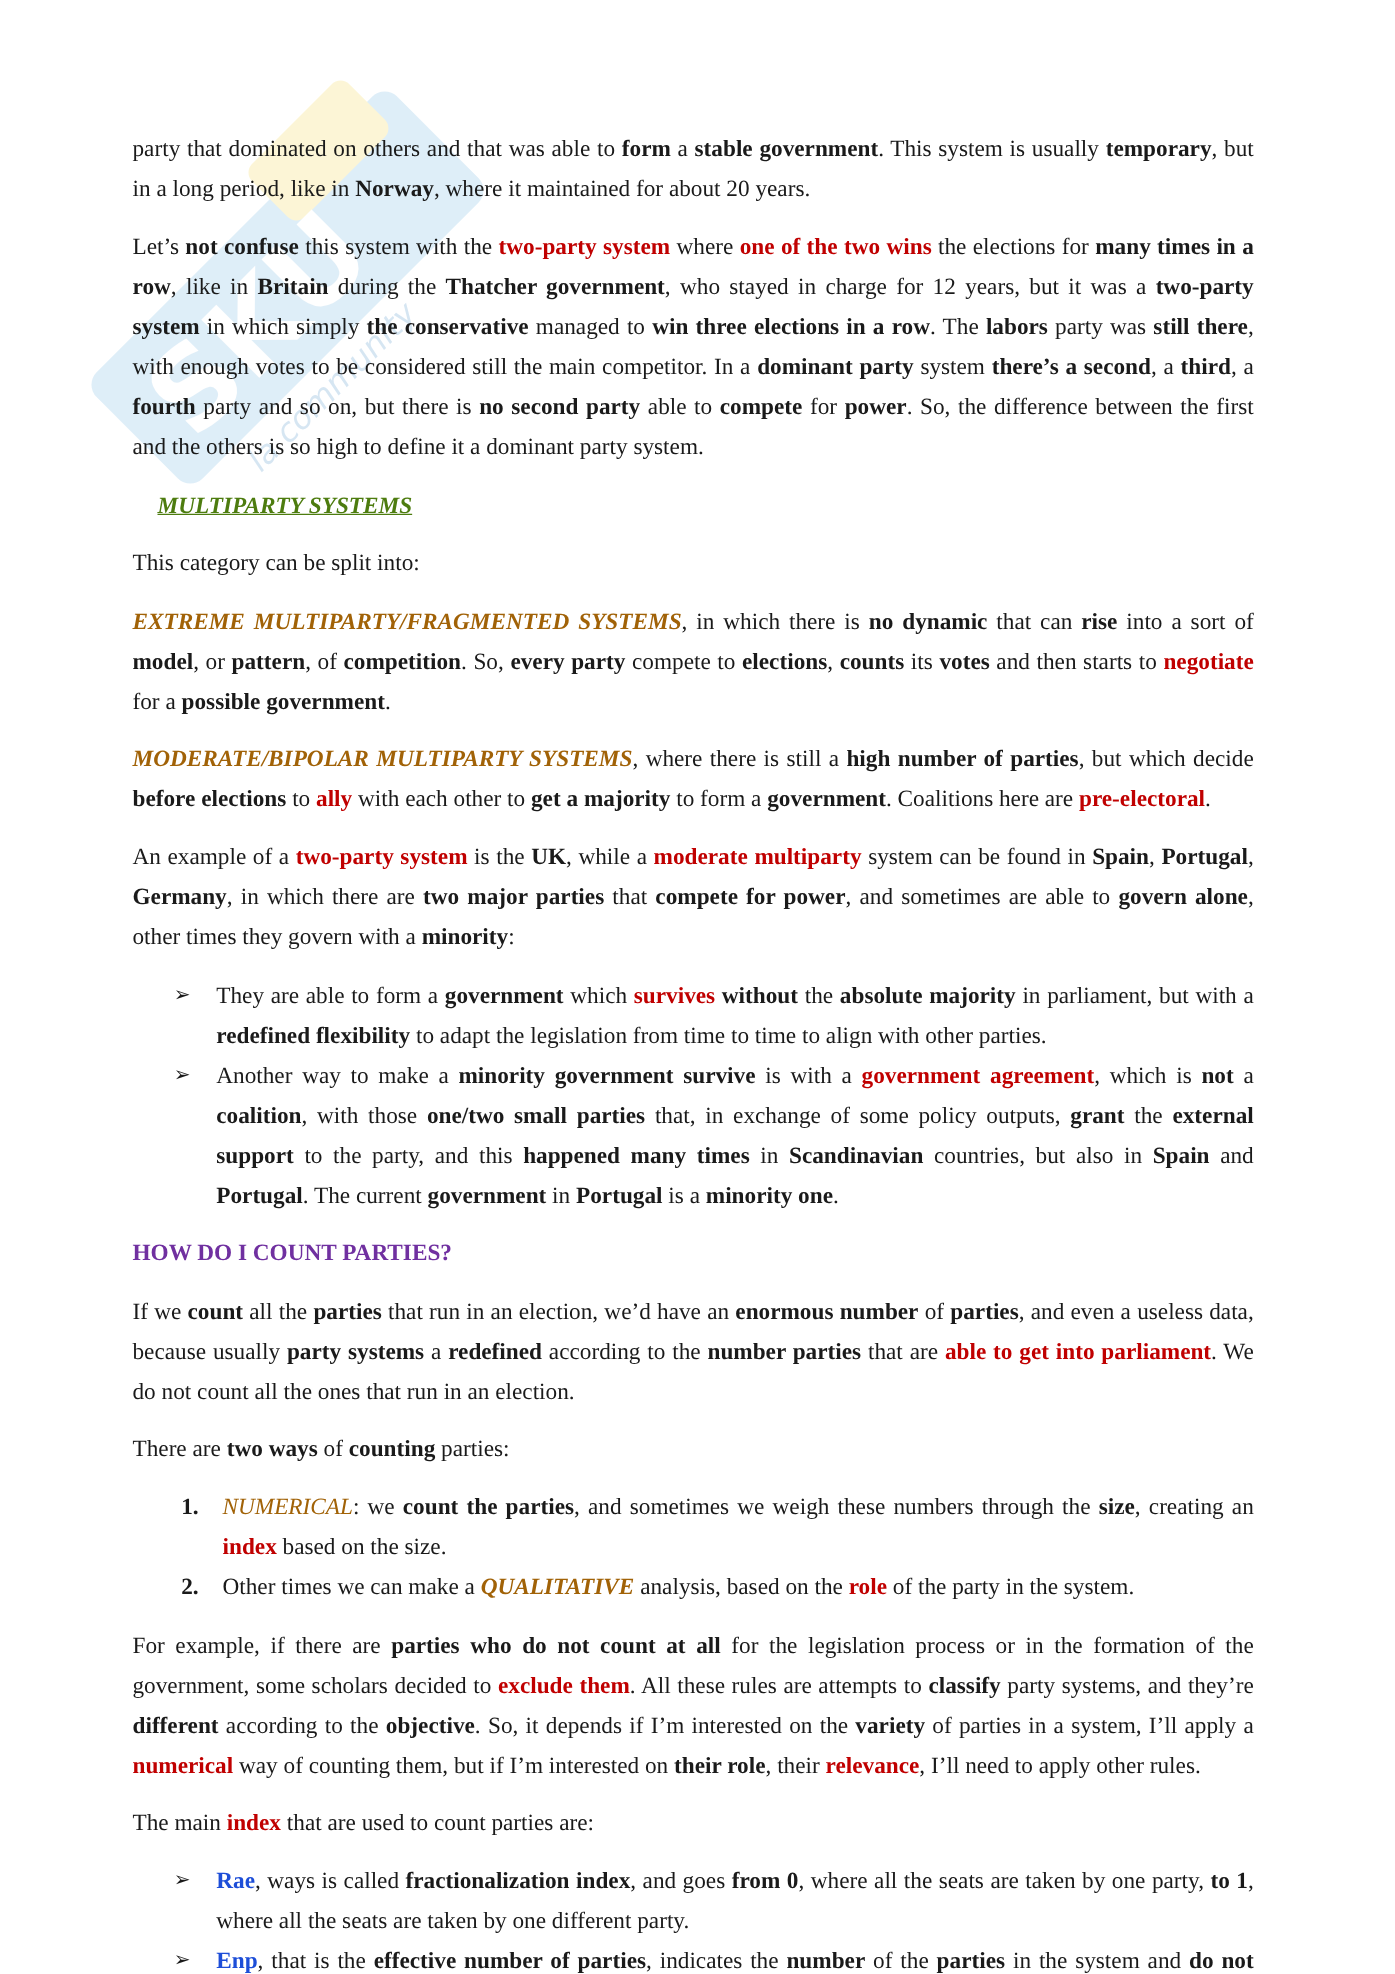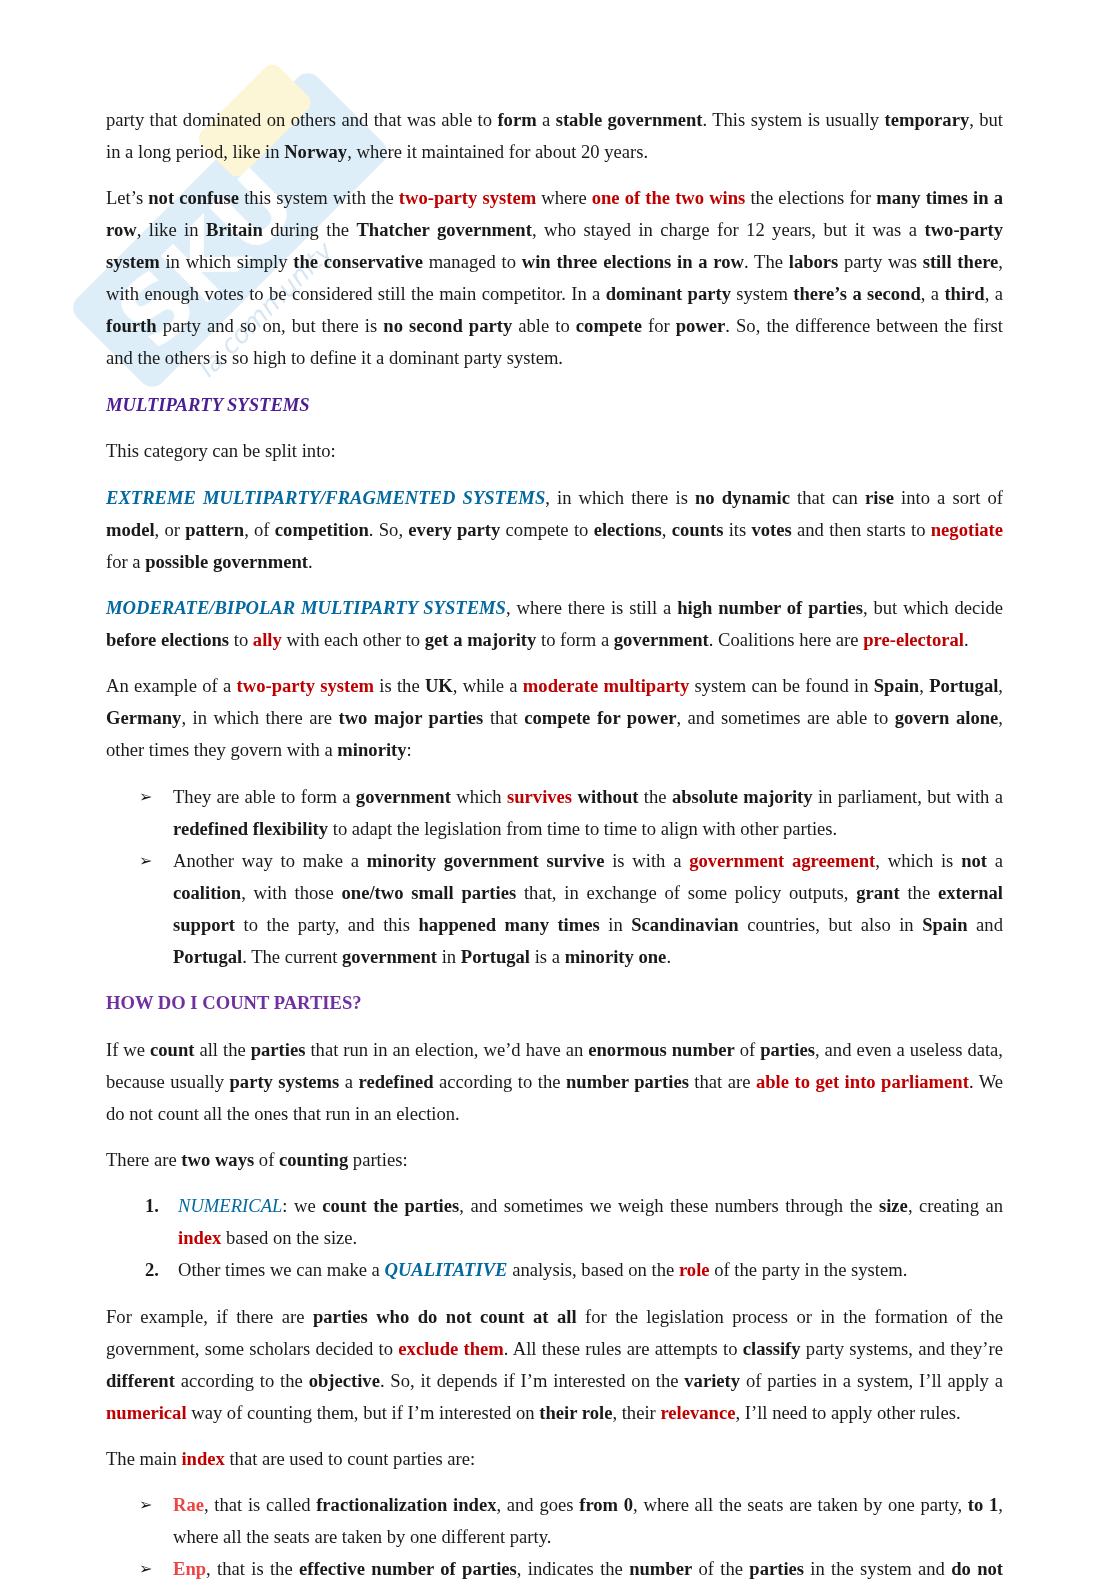--- a/index.html
+++ b/index.html
@@ -12,24 +12,24 @@
     position: absolute; left: 20px; top: 20px; width: 420px; height: 420px;
     pointer-events: none; z-index: 0;
   }
   .page {
     position: absolute; left: 106px; top: 104px; width: 897px; z-index: 1;
     font-size: 18.6px; line-height: 32px;
   }
   p { margin: 0 0 14.4px 0; text-align: justify; }
   b { font-weight: bold; }
   .red { color: #c00000; }
-  .green { color: #ef4444; }
-  .blue { color: #0369a1; font-style: italic; }
+  .green { color: #1d4ed8; }
+  .blue { color: #a16207; font-style: italic; }
   .purple { color: #7030a0; }
-  .h-green { color: #4c1d95; font-style: italic; margin-bottom: 14.4px; }
+  .h-green { color: #4d7c0f; font-style: italic; text-decoration: underline; margin-bottom: 14.4px; margin-left: 20px; }
   ul.arrows { list-style: none; margin: 0 0 14.4px 0; padding: 0 0 0 67px; }
   ul.arrows li { position: relative; text-align: justify; }
   ul.arrows li .arrow { position: absolute; left: -34px; top: 0; font-size: 16px; }
   ol.nums { list-style: none; margin: 0 0 14.4px 0; padding: 0 0 0 72px; }
   ol.nums li { position: relative; text-align: justify; }
   ol.nums li .num { position: absolute; left: -33px; top: 0; font-weight: bold; }
 </style>
 </head>
 <body>
 
@@ -72,17 +72,17 @@
   <ol class="nums">
     <li><span class="num">1.</span><span class="blue">NUMERICAL</span><span>: we </span><b>count the parties</b><span>, and sometimes we weigh these numbers through the </span><b>size</b><span>, creating an </span><b class="red">index</b><span> based on the size.</span></li>
     <li><span class="num">2.</span><span>Other times we can make a </span><b class="blue">QUALITATIVE</b><span> analysis, based on the </span><b class="red">role</b><span> of the party in the system.</span></li>
   </ol>
 
   <p><span>For example, if there are </span><b>parties who do not count at all</b><span> for the legislation process or in the formation of the government, some scholars decided to </span><b class="red">exclude them</b><span>. All these rules are attempts to </span><b>classify</b><span> party systems, and they’re </span><b>different</b><span> according to the </span><b>objective</b><span>. So, it depends if I’m interested on the </span><b>variety</b><span> of parties in a system, I’ll apply a </span><b class="red">numerical</b><span> way of counting them, but if I’m interested on </span><b>their role</b><span>, their </span><b class="red">relevance</b><span>, I’ll need to apply other rules.</span></p>
 
   <p><span>The main </span><b class="red">index</b><span> that are used to count parties are:</span></p>
 
   <ul class="arrows">
-    <li><span class="arrow">➢</span><b class="green">Rae</b><span>, that is called </span><b>fractionalization index</b><span>, and goes </span><b>from 0</b><span>, where all the seats are taken by one party, </span><b>to 1</b><span>, where all the seats are taken by one different party.</span></li>
+    <li><span class="arrow">➢</span><b class="green">Rae</b><span>, ways is called </span><b>fractionalization index</b><span>, and goes </span><b>from 0</b><span>, where all the seats are taken by one party, </span><b>to 1</b><span>, where all the seats are taken by one different party.</span></li>
     <li><span class="arrow">➢</span><b class="green">Enp</b><span>, that is the </span><b>effective number of parties</b><span>, indicates the </span><b>number</b><span> of the </span><b>parties</b><span> in the system and </span><b>do not have any limit</b><span>. So, they simply </span><b>count</b><span> the number of parties in the parliament </span><b>without any measurement</b><span>.</span></li>
   </ul>
 
 </div>
 
 </body></html>

